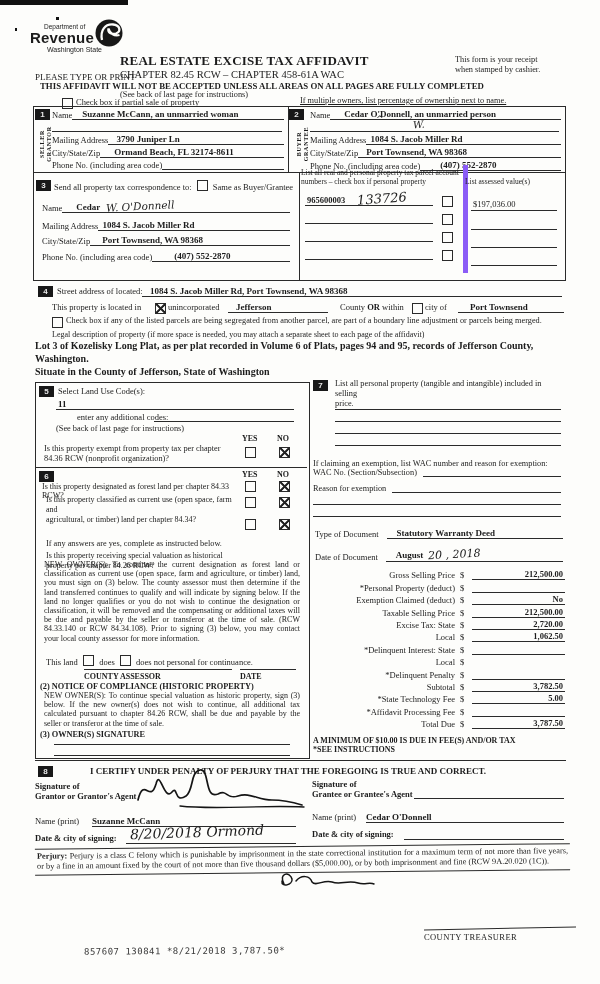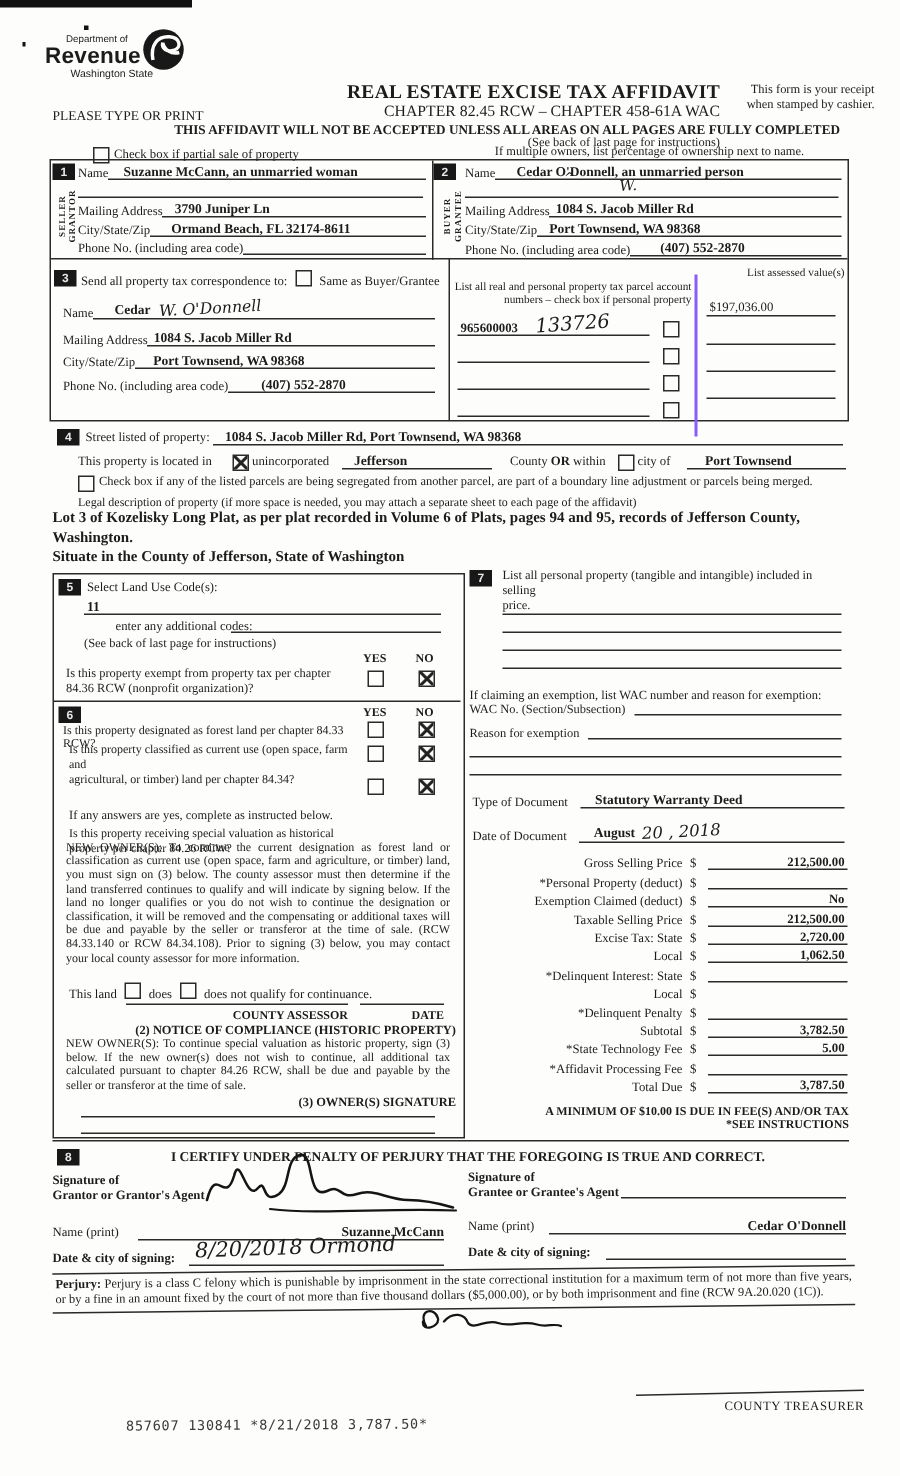--- a/index.html
+++ b/index.html
@@ -1,21 +1,21 @@
 <!DOCTYPE html>
 <html><head>
 <meta charset="utf-8">
 <style>
   html,body{margin:0;padding:0;background:#d9d9d9;}
   .page{position:relative;width:600px;height:984px;background:#fdfdfb;overflow:hidden;
         font-family:"Liberation Serif",serif;color:#1c1c1c;}
   .abs{position:absolute;}
   .b{font-weight:bold;}
-  .c{text-align:right;}
-  .r{text-align:center;}
+  .c{text-align:left;}
+  .r{text-align:left;text-decoration:underline;}
   .j{text-align:justify;}
   .s65{font-size:6.5px;}.s7{font-size:7px;}.s75{font-size:7.5px;}.s8{font-size:8px;}
   .s83{font-size:8.3px;}.s85{font-size:8.5px;}.s9{font-size:9px;}
   .s10{font-size:10px;}.s105{font-size:10.5px;}.s11{font-size:11px;}.s13{font-size:13px;}
   .uline{position:absolute;border-bottom:1px solid #2a2a2a;}
   .frow{position:absolute;display:flex;align-items:flex-end;}
   .fl{flex:1;border-bottom:1px solid #2a2a2a;white-space:nowrap;}
   .cb{display:inline-block;width:9px;height:9px;border:1px solid #2a2a2a;background:#fdfdfb;flex:none;}
   .cb.ck{background-image:
       linear-gradient(45deg,transparent 40%,#222 46%,#222 56%,transparent 62%),
@@ -145,21 +145,21 @@
       <div class="frow s85" style="left:8px;top:63px;width:248px;">
         <span>City/State/Zip</span>
         <span class="fl b s9" style="padding-left:12px;">Port Townsend, WA 98368</span>
       </div>
       <div class="frow s85" style="left:8px;top:79px;width:248px;">
         <span>Phone No. (including area code)</span>
         <span class="fl b s9" style="padding-left:22px;">(407) 552-2870</span>
       </div>
     </div>
 
-    <div class="abs" style="left:265px;top:76px;width:164px;height:108px;border-right:2px solid #8b5cf6;">
+    <div class="abs" style="left:265px;top:58px;width:164px;height:108px;border-right:5px solid #8b5cf6;">
       <div class="abs s75 c" style="left:2px;top:3px;width:160px;">List all real and personal property tax parcel account</div>
       <div class="abs s75 c" style="left:2px;top:12px;width:160px;">numbers – check box if personal property</div>
       <div class="uline" style="left:6px;top:40px;width:128px;"></div>
       <div class="abs b s85" style="left:8px;top:30px;">965600003</div>
       <div class="abs hand s13" style="left:58px;top:26px;transform:rotate(-4deg);">133726</div>
       <span class="cb abs" style="left:143px;top:31px;"></span>
       <div class="uline" style="left:6px;top:58px;width:128px;"></div>
       <span class="cb abs" style="left:143px;top:49px;"></span>
       <div class="uline" style="left:6px;top:76px;width:128px;"></div>
       <span class="cb abs" style="left:143px;top:67px;"></span>
@@ -171,21 +171,21 @@
       <div class="abs s75 c" style="left:2px;top:5px;width:98px;">List assessed value(s)</div>
       <div class="abs s85" style="left:10px;top:27px;">$197,036.00</div>
       <div class="uline" style="left:8px;top:38px;width:86px;"></div>
       <div class="uline" style="left:8px;top:57px;width:86px;"></div>
       <div class="uline" style="left:8px;top:75px;width:86px;"></div>
       <div class="uline" style="left:8px;top:93px;width:86px;"></div>
     </div>
   </div>
 
   <div class="badge" style="left:38px;top:286px;">4</div>
-  <div class="abs s85" style="left:57px;top:286px;">Street listed of property:</div>
+  <div class="abs s85" style="left:57px;top:286px;">Street address of located:</div>
   <div class="uline" style="left:142px;top:296px;width:420px;"></div>
   <div class="abs b s9" style="left:150px;top:286px;">1084 S. Jacob Miller Rd, Port Townsend, WA  98368</div>
 
   <div class="abs s85" style="left:52px;top:302px;">This property is located in</div>
   <span class="cb ck abs" style="left:155px;top:303px;"></span>
   <div class="abs s85" style="left:168px;top:302px;">unincorporated</div>
   <div class="uline" style="left:228px;top:312px;width:100px;"></div>
   <div class="abs b s9" style="left:236px;top:302px;">Jefferson</div>
   <div class="abs s85" style="left:340px;top:302px;">
     <span>County</span>
@@ -245,21 +245,21 @@
     <span class="cb ck abs" style="left:243px;top:136px;"></span>
 
     <div class="abs s83" style="left:10px;top:156px;">If any answers are yes, complete as instructed below.</div>
     <div class="abs s8 j" style="left:8px;top:177px;width:256px;line-height:9.2px;">NEW OWNER(S): To continue the current designation as forest land or classification as current use (open space, farm and agriculture, or timber) land, you must sign on (3) below.  The county assessor must then determine if the land transferred continues to qualify and will indicate by signing below.  If the land no longer qualifies or you do not wish to continue the designation or classification, it will be removed and the compensating or additional taxes will be due and payable by the seller or transferor at the time of sale.  (RCW 84.33.140 or RCW 84.34.108).  Prior to signing (3) below, you may contact your local county assessor for more information.</div>
 
     <div class="abs s85" style="left:10px;top:272px;">
       <span>This land</span>
       <span class="cb" style="vertical-align:-1px;margin:0 3px;"></span>
       <span>does</span>
       <span class="cb" style="vertical-align:-1px;margin:0 3px;"></span>
-      <span>does not qualify for continuance.</span>
+      <span>does not personal for continuance.</span>
     </div>
 
     <div class="uline" style="left:48px;top:286px;width:148px;"></div>
     <div class="uline" style="left:204px;top:286px;width:56px;"></div>
     <div class="abs b s8 c" style="left:48px;top:289px;width:148px;">COUNTY ASSESSOR</div>
     <div class="abs b s8 c" style="left:204px;top:289px;width:56px;">DATE</div>
 
     <div class="abs b s83 c" style="left:4px;top:299px;width:264px;">(2) NOTICE OF COMPLIANCE (HISTORIC PROPERTY)</div>
     <div class="abs s8 j" style="left:8px;top:308px;width:256px;line-height:9.2px;">NEW OWNER(S):  To continue special valuation as historic property, sign (3) below.  If the new owner(s) does not wish to continue, all additional tax calculated pursuant to chapter 84.26 RCW, shall be due and payable by the seller or transferor at the time of sale.</div>
     <div class="abs b s83 c" style="left:4px;top:347px;width:264px;">(3)  OWNER(S) SIGNATURE</div>

